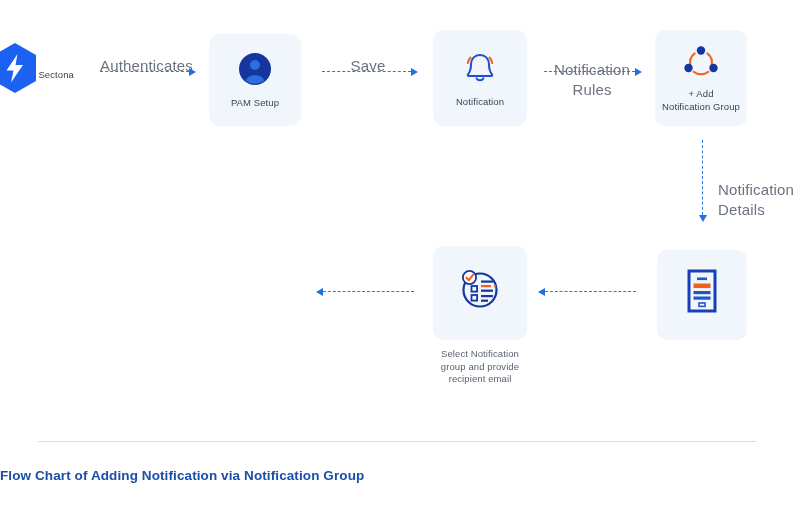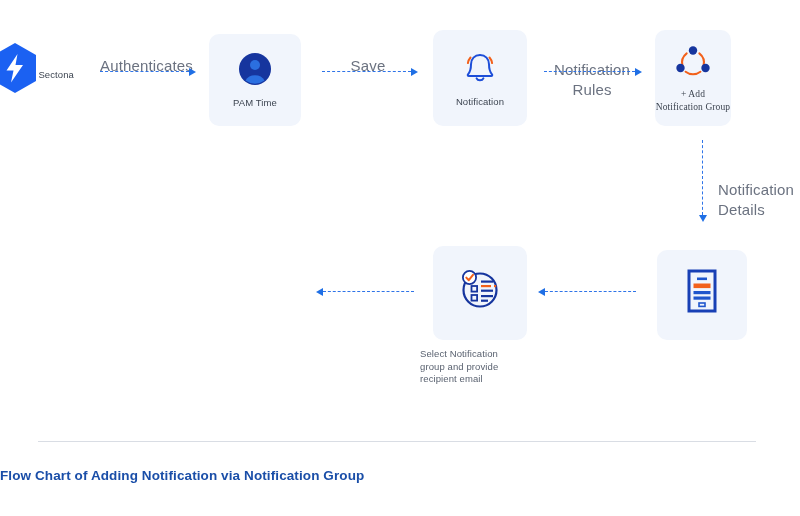--- a/index.html
+++ b/index.html
@@ -38,20 +38,21 @@
     color: #3d4551;
     text-align: center;
     line-height: 1.28;
     letter-spacing: 0.1px;
     white-space: pre-line;
   }
   .outer-label {
     position: absolute;
     font-size: 9.5px;
     color: #5a6270;
+    text-align: center;
     line-height: 1.32;
     letter-spacing: 0.1px;
     white-space: pre-line;
   }
 
   
   .logo-wrap {
     position: absolute;
     display: flex;
     flex-direction: row;
@@ -158,21 +159,21 @@
   </div>
 
   <div class="node-box" style="left:209px; top:34px; width:92px; height:92px;">
     <span class="node-icon">
       <svg width="38" height="38" viewBox="0 0 38 38">
         <circle cx="19" cy="19" r="16" fill="#16359e"></circle>
         <circle cx="19" cy="15" r="5" fill="#2b6fe0"></circle>
         <path d="M9.5,30.5 a10.5,9 0 0 1 19,0 a16,16 0 0 1 -19,0 Z" fill="#2b6fe0"></path>
       </svg>
     </span>
-    <span class="node-label">PAM Time</span>
+    <span class="node-label">PAM Setup</span>
   </div>
 
   <div class="arrow-caption" style="left:322px; top:56px; width:92px; text-align:center;">Save</div>
   <div class="arrow-h" style="left:322px; top:66px; width:96px;">
     <div class="arrow-line-h"></div>
     <div class="head-right"></div>
   </div>
 
   <div class="node-box" style="left:433px; top:30px; width:94px; height:96px;">
     <span class="node-icon">
@@ -185,21 +186,21 @@
     </span>
     <span class="node-label">Notification</span>
   </div>
 
   <div class="arrow-caption" style="left:540px; top:60px; width:104px; text-align:center;">Notification Rules</div>
   <div class="arrow-h" style="left:544px; top:66px; width:98px;">
     <div class="arrow-line-h"></div>
     <div class="head-right"></div>
   </div>
 
-  <div class="node-box" style="left:655px; top:30px; width:76px; height:96px;font-family:Liberation Serif, serif;">
+  <div class="node-box" style="left:655px; top:30px; width:92px; height:96px;">
     <span class="node-icon">
       <svg width="40" height="36" viewBox="0 0 40 36">
         <path d="M9.5,23 a12,12 0 0 1 4.2,-12.6" fill="none" stroke="#f2601a" stroke-width="2" stroke-linecap="round"></path>
         <path d="M26.3,10.4 a12,12 0 0 1 4.2,12.6" fill="none" stroke="#f2601a" stroke-width="2" stroke-linecap="round"></path>
         <path d="M12.6,28.7 a12,12 0 0 0 14.8,0" fill="none" stroke="#f2601a" stroke-width="2" stroke-linecap="round"></path>
         <circle cx="20" cy="7.5" r="4.2" fill="#16359e"></circle>
         <circle cx="7.5" cy="25" r="4.2" fill="#16359e"></circle>
         <circle cx="32.5" cy="25" r="4.2" fill="#16359e"></circle>
       </svg>
     </span>

